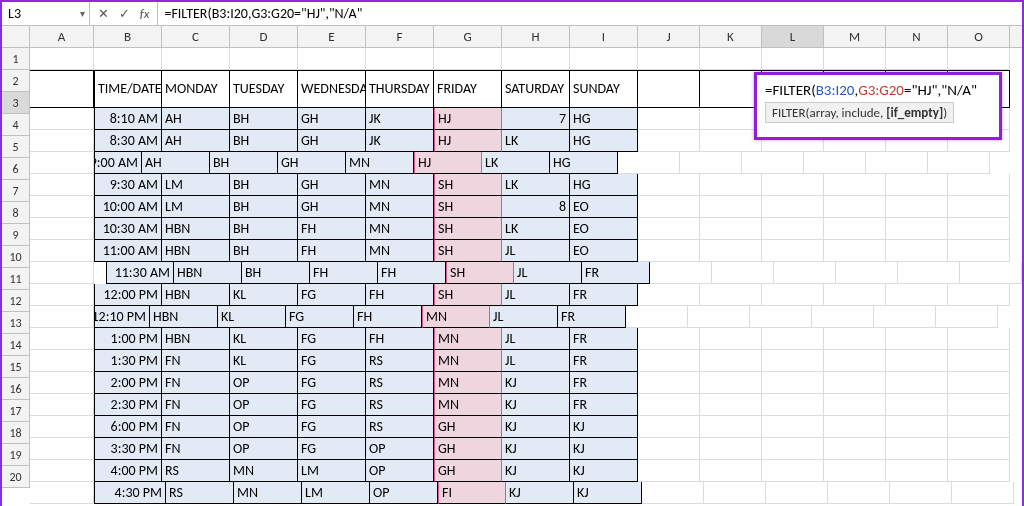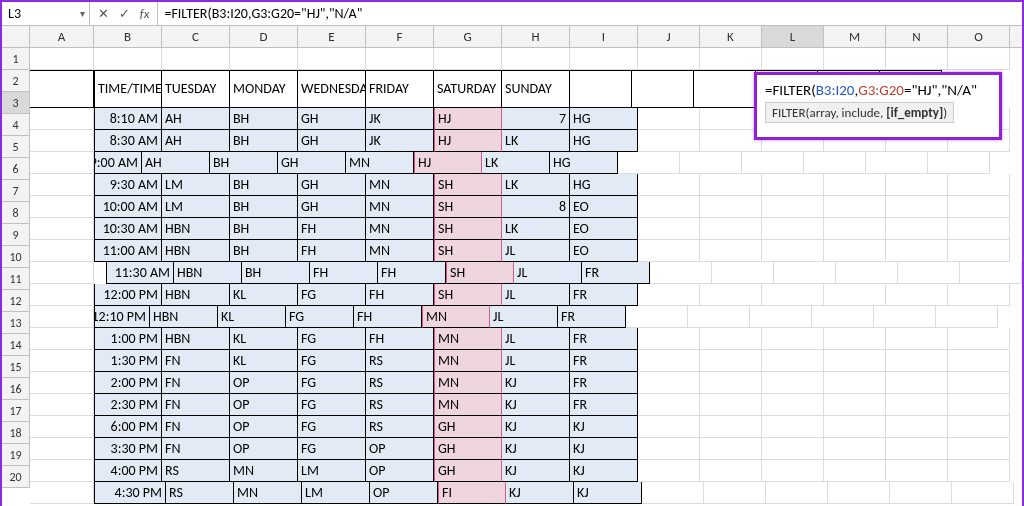--- a/index.html
+++ b/index.html
@@ -247,24 +247,25 @@
           <div class="cell" style="width: 68px;"></div>
           <div class="cell" style="width: 62px;"></div>
           <div class="cell" style="width: 62px;"></div>
           <div class="cell" style="width: 62px;"></div>
           <div class="cell" style="width: 62px;"></div>
           <div class="cell" style="width: 62px;"></div>
           <div class="cell" style="width: 62px;"></div>
         </div>
         <div class="cell-row header-row" style="height: 38px;">
           <div class="cell" style="width: 64px; height: 38px; white-space: normal; line-height: 16px;"></div>
-          <div class="cell top-border table-border-left" style="width: 68px; height: 38px; white-space: normal; line-height: 16px; border-right: 1px solid rgb(0, 0, 0); border-bottom: 1px solid rgb(0, 0, 0);">TIME/TIME</div>
+          <div class="cell top-border table-border-left" style="width: 68px; height: 38px; white-space: normal; line-height: 16px; border-right: 1px solid rgb(0, 0, 0); border-bottom: 1px solid rgb(0, 0, 0);">TIME/DATE</div>
+          <div class="cell top-border" style="width: 68px; height: 38px; white-space: normal; line-height: 16px; border-right: 1px solid rgb(0, 0, 0); border-bottom: 1px solid rgb(0, 0, 0);">MONDAY</div>
           <div class="cell top-border" style="width: 68px; height: 38px; white-space: normal; line-height: 16px; border-right: 1px solid rgb(0, 0, 0); border-bottom: 1px solid rgb(0, 0, 0);">TUESDAY</div>
-          <div class="cell top-border" style="width: 68px; height: 38px; white-space: normal; line-height: 16px; border-right: 1px solid rgb(0, 0, 0); border-bottom: 1px solid rgb(0, 0, 0);">MONDAY</div>
           <div class="cell top-border" style="width: 68px; height: 38px; white-space: normal; line-height: 16px; border-right: 1px solid rgb(0, 0, 0); border-bottom: 1px solid rgb(0, 0, 0);">WEDNESDAY</div>
+          <div class="cell top-border" style="width: 68px; height: 38px; white-space: normal; line-height: 16px; border-right: 1px solid rgb(0, 0, 0); border-bottom: 1px solid rgb(0, 0, 0);">THURSDAY</div>
           <div class="cell top-border" style="width: 68px; height: 38px; white-space: normal; line-height: 16px; border-right: 1px solid rgb(0, 0, 0); border-bottom: 1px solid rgb(0, 0, 0);">FRIDAY</div>
           <div class="cell top-border" style="width: 68px; height: 38px; white-space: normal; line-height: 16px; border-right: 1px solid rgb(0, 0, 0); border-bottom: 1px solid rgb(0, 0, 0);">SATURDAY</div>
           <div class="cell top-border" style="width: 68px; height: 38px; white-space: normal; line-height: 16px; border-right: 1px solid rgb(0, 0, 0); border-bottom: 1px solid rgb(0, 0, 0);">SUNDAY</div>
           <div class="cell" style="width: 62px; height: 38px; white-space: normal; line-height: 16px;"></div>
           <div class="cell" style="width: 62px; height: 38px; white-space: normal; line-height: 16px;"></div>
           <div class="cell" style="width: 62px; height: 38px; white-space: normal; line-height: 16px;"></div>
           <div class="cell" style="width: 62px; height: 38px; white-space: normal; line-height: 16px;"></div>
           <div class="cell" style="width: 62px; height: 38px; white-space: normal; line-height: 16px;"></div>
           <div class="cell" style="width: 62px; height: 38px; white-space: normal; line-height: 16px;"></div>
         </div>

